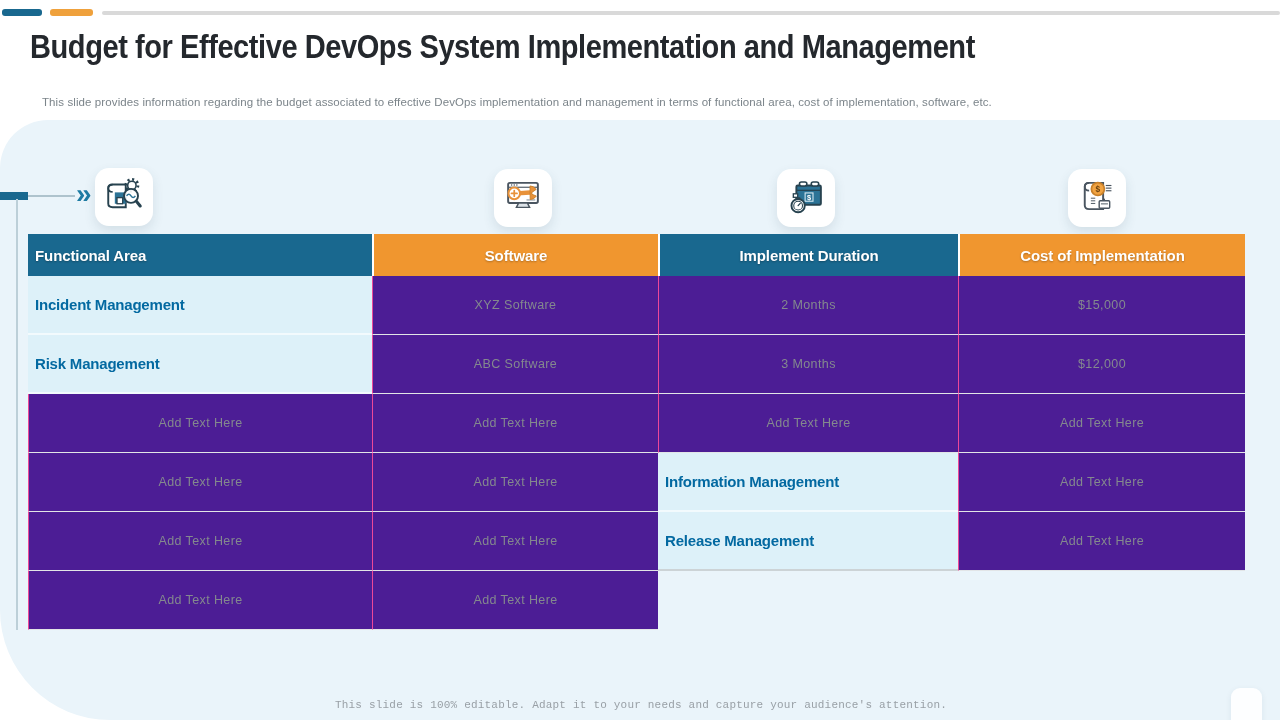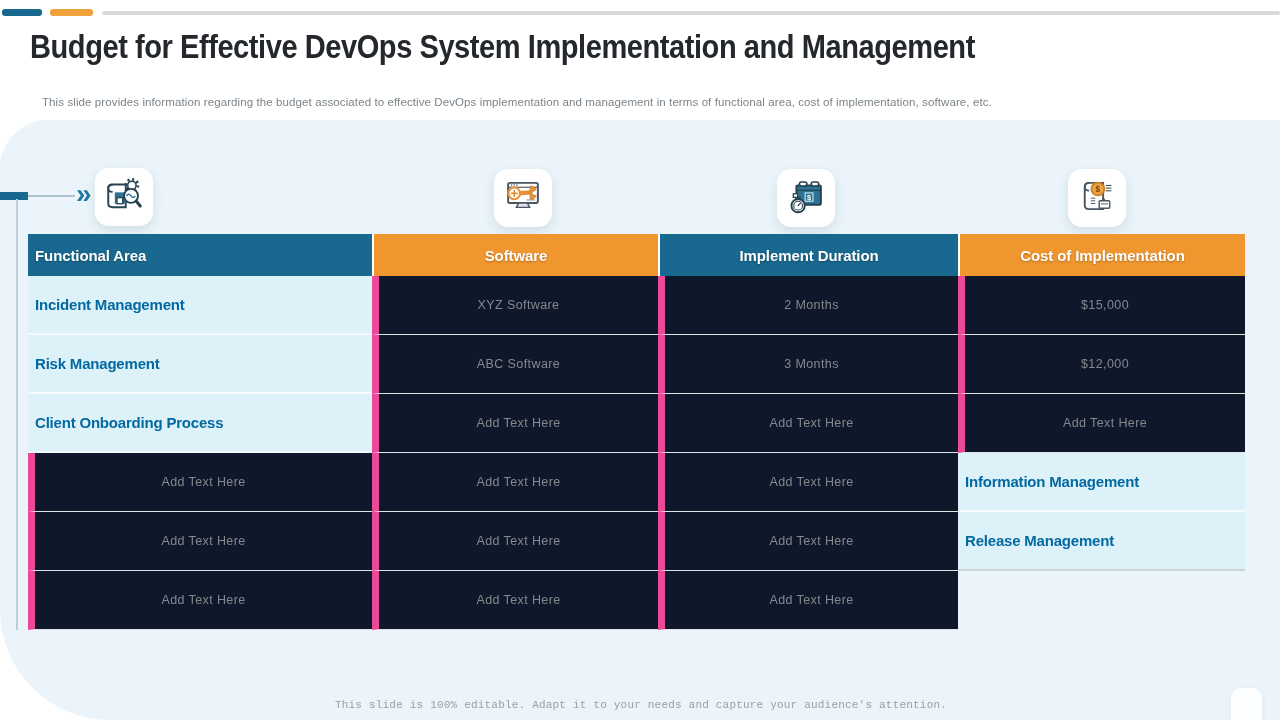--- a/index.html
+++ b/index.html
@@ -40,23 +40,23 @@
          grid-template-rows:42px repeat(6,59px);}
   .th{display:flex;align-items:center;justify-content:center;color:#ffffff;font-weight:bold;
       font-size:15px;letter-spacing:-0.1px;text-shadow:0 1px 2px rgba(0,0,0,.28);}
   .th.teal{background:#19688F;}
   .th.orange{background:#F0962F;}
   .th.first{justify-content:flex-start;padding-left:7px;}
   .th.gap{border-left:2px solid #ffffff;}
   .td-label{background:#DDF1F9;display:flex;align-items:center;padding-left:7px;
             font-weight:bold;font-size:15px;color:#0369a1;letter-spacing:-0.2px;
             border-bottom:2px solid #f2fafd;}
-  .td{background:#0f172a;display:flex;align-items:center;justify-content:center;
+  .td{background:#4c1d95;display:flex;align-items:center;justify-content:center;
       font-size:12.5px;color:#84898e;letter-spacing:0.4px;
-      border-bottom:1px solid #e2e5e7;border-left:7px solid #ec4899;}
+      border-bottom:1px solid #e2e5e7;border-left:1px solid #ec4899;}
   .row-last.td-label, .td-label.row-last{border-bottom:2px solid #ccd3d6;}
 
   
   .footer{position:absolute;left:1px;top:699px;width:1280px;margin:0;text-align:center;
           font-size:11px;color:#99a0a6;letter-spacing:0.2px;font-family:Liberation Mono, monospace;}
   .corner-card{position:absolute;left:1231px;top:688px;width:31px;height:42px;background:#fdfeff;
                border-radius:9px;box-shadow:0 2px 6px rgba(40,70,90,.08);}
 
   svg text{font-family:"Liberation Sans",sans-serif;}
 </style>
@@ -164,21 +164,20 @@
     <div class="td-label">Incident Management</div>
     <div class="td">XYZ Software</div>
     <div class="td">2 Months</div>
     <div class="td">$15,000</div>
 
     <div class="td-label">Risk Management</div>
     <div class="td">ABC Software</div>
     <div class="td">3 Months</div>
     <div class="td">$12,000</div>
 
-    <div class="td-label">Client Onboarding Process</div>
     <div class="td">Add Text Here</div>
     <div class="td">Add Text Here</div>
     <div class="td">Add Text Here</div>
 
     <div class="td">Add Text Here</div>
     <div class="td">Add Text Here</div>
     <div class="td">Add Text Here</div>
 
     <div class="td-label">Information Management</div>
     <div class="td">Add Text Here</div>

